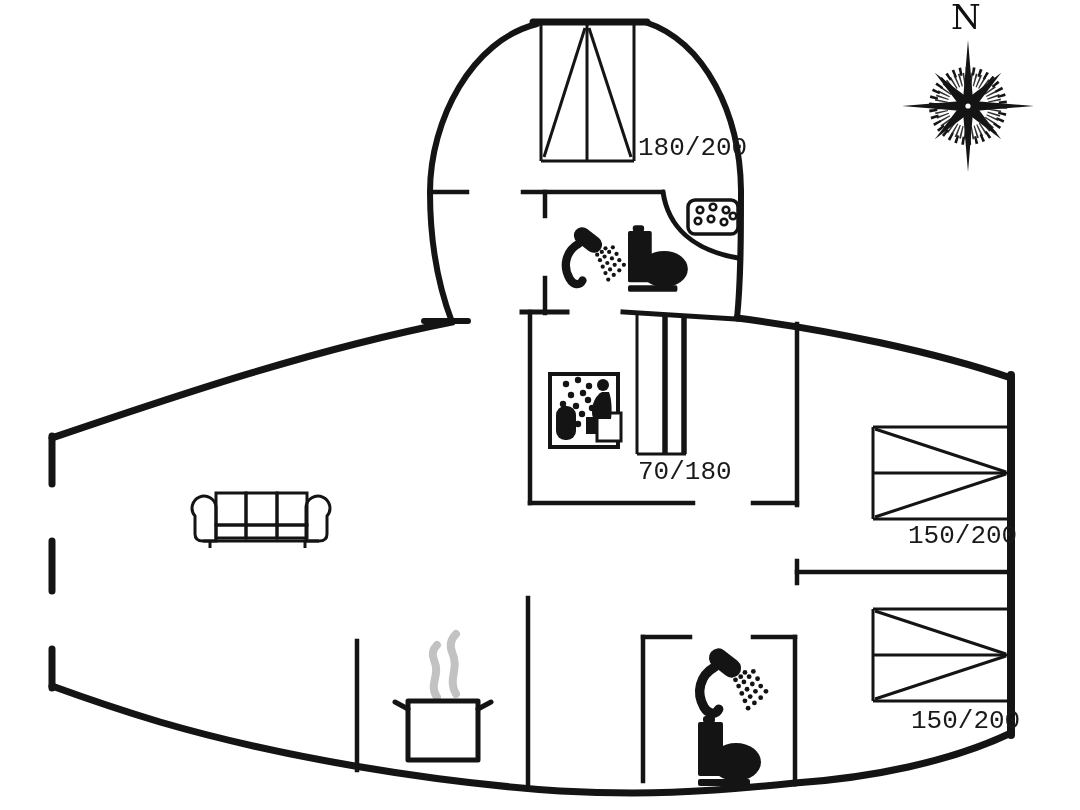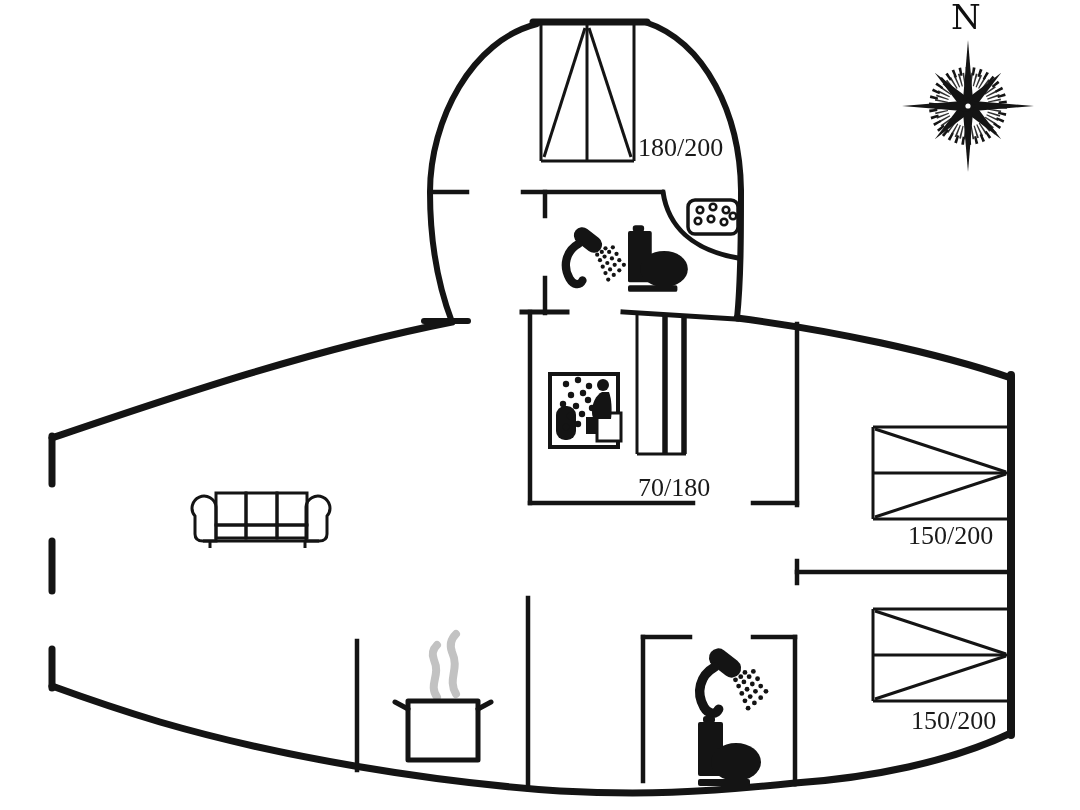--- a/index.html
+++ b/index.html
@@ -6,21 +6,21 @@
   .stage{
     position:relative;
     width:1080px;height:810px;
     background:var(--bg,#fff);
     overflow:hidden;
     font-family:"Liberation Sans",sans-serif;
   }
   svg{position:absolute;left:0;top:0;}
   .size-label{
     position:absolute;
-    font-family:Liberation Serif, serif;
+    font-family:Liberation Mono, monospace;
     font-size:26px;
     color:#1a1a1a;
     white-space:nowrap;
     line-height:1;
   }
   .compass-label{
     position:absolute;
     font-family:"DejaVu Serif","Liberation Serif",serif;
     font-size:34px;
     color:#101010;
@@ -250,18 +250,18 @@
         <polygon points="0,-66 5.5,0 0,9 -5.5,0" transform="rotate(270)"></polygon>
       </g>
       <circle r="2.6" fill="#fff"></circle>
     </g>
   </svg>
 
   <div class="compass-label" style="left:951px;top:0px;">N</div>
 
   <div class="size-label" style="left:638px;top:135px;">180/200</div>
 
-  <div class="size-label" style="left:638px;top:459px;margin-top:16px;">70/180</div>
+  <div class="size-label" style="left:638px;top:459px;">70/180</div>
 
   <div class="size-label" style="left:908px;top:523px;">150/200</div>
 
   <div class="size-label" style="left:911px;top:708px;">150/200</div>
 </div>
 
 </body></html>

